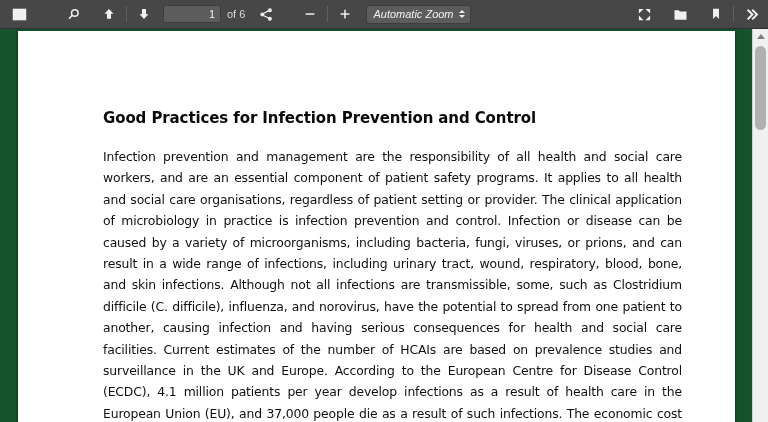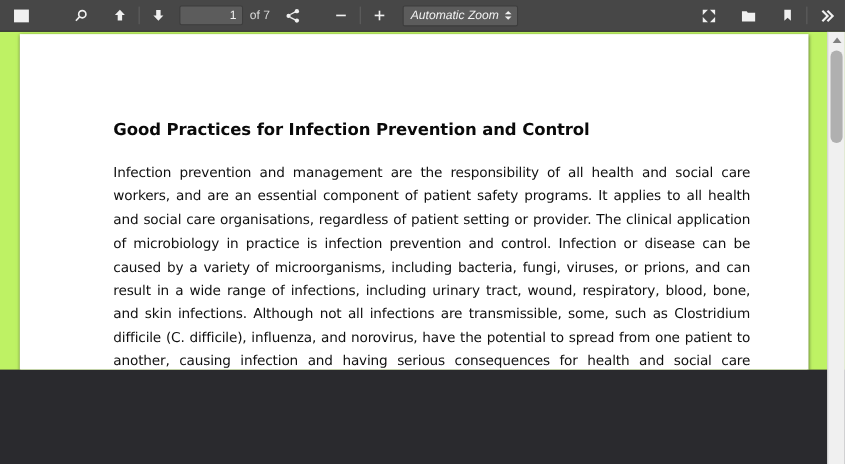--- a/index.html
+++ b/index.html
@@ -142,22 +142,22 @@
     border-right: 3px solid transparent;
   }
   .caret i.up { border-bottom: 3.5px solid #f0f0f0; }
   .caret i.dn { border-top: 3.5px solid #f0f0f0; }
 
   
   .viewer {
     position: absolute;
     top: 29px; left: 0;
     width: 768px;
-    height: 307px;
-    background: #bef264;
+    height: 393px;
+    background: #14532d;
     overflow: hidden;
   }
   .page {
     position: absolute;
     top: 2px;
     left: 18px;
     width: 717px;
     height: 391px;
     background: #ffffff;
     box-shadow: 0 1px 3px rgba(0,0,0,0.55);
@@ -256,21 +256,21 @@
     <span class="sep"></span>
 
     <button class="tbtn">
       <svg class="ico" width="14" height="14" viewBox="0 0 16 16">
         <polygon points="8,13.6 13.2,8.2 10.3,8.2 10.3,2.4 5.7,2.4 5.7,8.2 2.8,8.2"></polygon>
       </svg>
     </button>
 
     <div class="pagebox">
       <input class="page-input" type="text" value="1" style="">
-      <span class="page-total">of 7</span>
+      <span class="page-total">of 6</span>
     </div>
 
     <span style="width:8px"></span>
 
     <button class="tbtn">
       <svg class="ico" width="15" height="15" viewBox="0 0 16 16">
         <line x1="5.2" y1="6.6" x2="10.6" y2="3.9" stroke="#f0f0f0" stroke-width="1.3"></line>
         <line x1="5.2" y1="9.3" x2="10.6" y2="12.0" stroke="#f0f0f0" stroke-width="1.3"></line>
         <circle cx="11.6" cy="3.4" r="2.1"></circle>
         <circle cx="3.6" cy="8.0" r="2.1"></circle>

